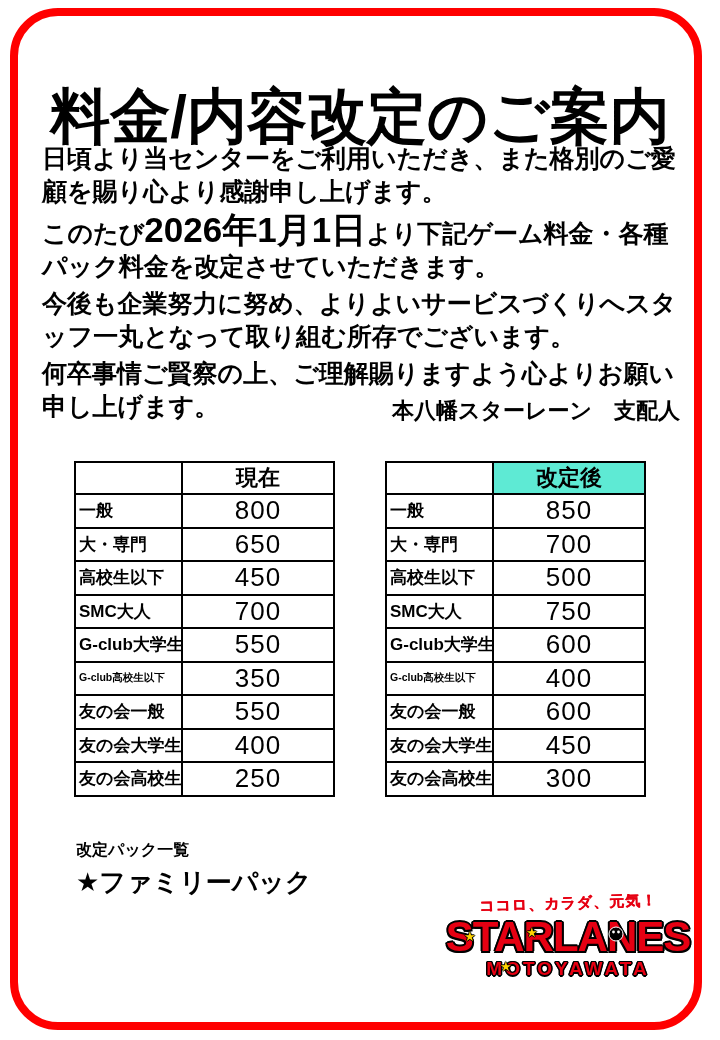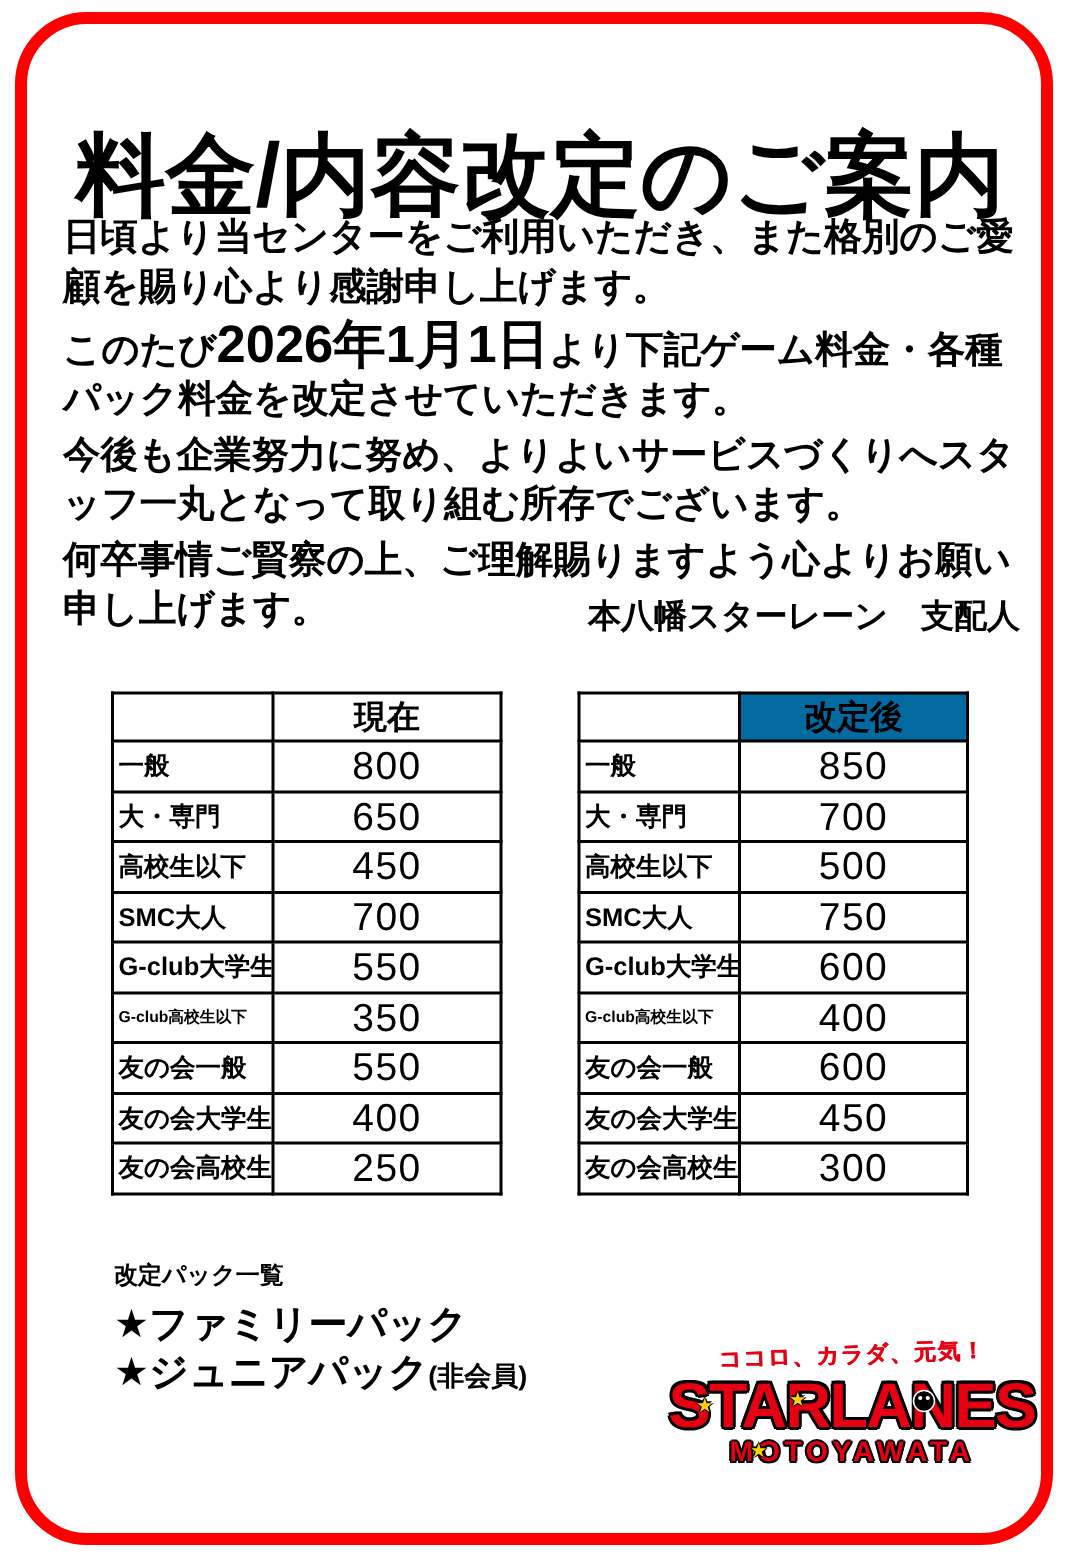--- a/index.html
+++ b/index.html
@@ -21,21 +21,21 @@
   .tables { position:absolute; left:74px; top:461px; width:572px;
             display:flex; justify-content:space-between; }
   table { border-collapse:collapse; width:261px; table-layout:fixed; background:#fff; }
   th, td { border:2px solid #000; padding:0; box-sizing:border-box; }
   th.head { height:24px; font-size:22px; font-weight:600; text-align:center; vertical-align:middle; }
   th.blank { width:107px; }
   td.cat { width:107px; font-size:17px; font-weight:bold; padding-left:3px;
            height:33.5px; vertical-align:middle; white-space:nowrap; overflow:hidden; }
   td.cat.small-cat { font-size:10.5px;border-radius:16px; }
   td.val { font-size:26px; font-weight:400; text-align:center; vertical-align:middle; letter-spacing:1px; }
-  .head-yellow { background:#0369a1; }
+  .head-yellow { background:#5eead4; }
 
   .packs { position:absolute; left:76px; top:840px; }
   .packs-heading { font-size:16px; font-weight:bold; margin-bottom:6px; }
   .pack-item { font-size:26px; font-weight:bold; line-height:1.22; }
   .pack-note { font-size:18px; }
 
   .logo { position:absolute; left:430px; top:894px; width:276px; text-align:center; }
   .tagline { color:#e60012; font-weight:bold; font-size:15px; letter-spacing:1px;
              transform:rotate(-2deg); margin-bottom:2px;
              text-shadow:0.5px 0 #e60012; }
@@ -161,21 +161,20 @@
             <td class="cat">友の会高校生以下</td>
             <td class="val">300</td>
           </tr>
         </tbody>
     </table>
   </div>
 
   <div class="packs">
     <div class="packs-heading">改定パック一覧</div>
     <div class="pack-item">★ファミリーパック</div>
-    <div class="pack-item"><span>★ジュニアパック</span><span class="pack-note">(非会員)</span></div>
   </div>
 
   <div class="logo">
     <div class="tagline">ココロ、カラダ、元気！</div>
     <div class="logo-main">STARLANES</div>
     <div class="logo-sub">MOTOYAWATA</div>
     <span class="deco star-deco star1">★</span>
     <span class="deco star-deco star2">★</span>
     <span class="deco star-deco star3">★</span>
     <svg class="deco ball-deco" viewBox="0 0 16 16" width="16" height="16">

